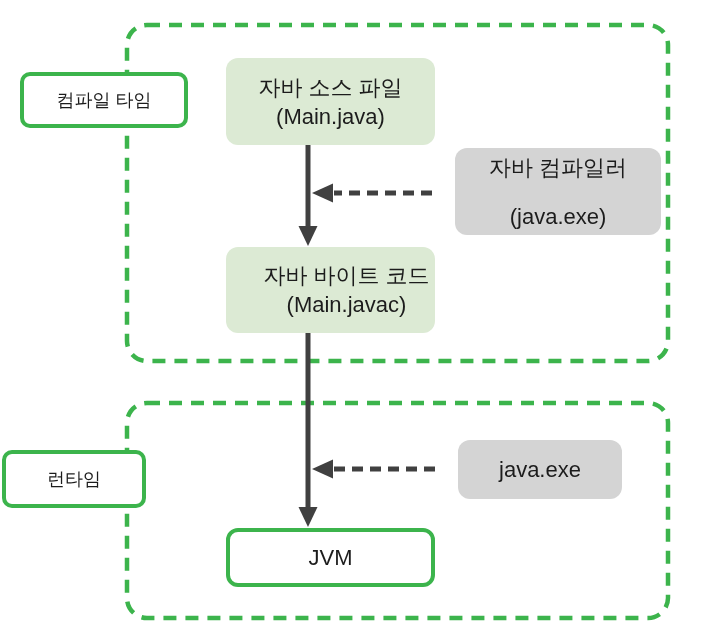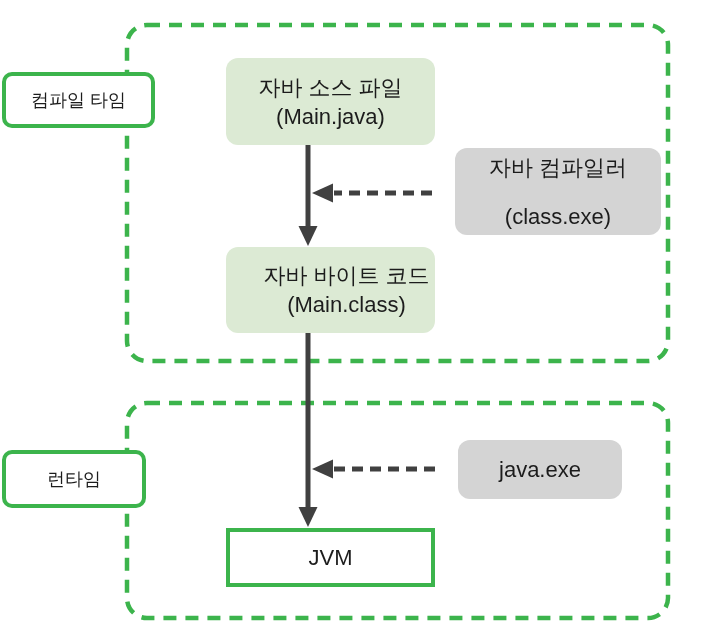--- a/index.html
+++ b/index.html
@@ -48,21 +48,21 @@
     border-radius:12px;
   }
   .node-gray{
     background:var(--node-gray-bg,#d4d4d4);
     border-radius:12px;
     gap:20px;
   }
   .node-outline{
     background:#ffffff;
     border:4px solid var(--zone-green,#3cb44c);
-    border-radius:0;
+    border-radius:12px;
   }
   .zone-label{
     position:absolute;
     display:flex;
     align-items:center;
     justify-content:center;
     background:#ffffff;
     border:4px solid var(--zone-green,#3cb44c);
     border-radius:10px;
     color:var(--text,#1c1c1c);
@@ -88,43 +88,43 @@
     <line x1="308" y1="333" x2="308" y2="508" class="solid-arrow-line"></line>
     <polygon points="298.5,507 317.5,507 308,527" class="arrow-head"></polygon>
 
     <line x1="432" y1="193" x2="334" y2="193" class="dashed-arrow-line"></line>
     <polygon points="333,183.5 333,202.5 312,193" class="arrow-head"></polygon>
 
     <line x1="435" y1="469" x2="334" y2="469" class="dashed-arrow-line"></line>
     <polygon points="333,459.5 333,478.5 312,469" class="arrow-head"></polygon>
   </svg>
 
-  <div class="zone-label" style="left:2px;top:72px;width:153px;height:56px;">
+  <div class="zone-label" style="left:20px;top:72px;width:168px;height:56px;">
     <span>컴파일 타임</span>
   </div>
   <div class="zone-label" style="left:2px;top:450px;width:144px;height:58px;">
     <span>런타임</span>
   </div>
 
   <div class="node node-green" style="left:203px;top:58px;width:209px;height:87px;">
     <div>자바 소스 파일</div>
     <div>(Main.java)</div>
   </div>
 
   <div class="node node-green" style="left:203px;top:247px;width:209px;height:86px;padding-left:32px;">
     <div>자바 바이트 코드</div>
-    <div>(Main.class)</div>
+    <div>(Main.javac)</div>
   </div>
 
   <div class="node node-outline" style="left:203px;top:528px;width:209px;height:59px;">
     <div>JVM</div>
   </div>
 
   <div class="node node-gray" style="left:432px;top:148px;width:206px;height:87px;">
     <div>자바 컴파일러</div>
-    <div>(class.exe)</div>
+    <div>(java.exe)</div>
   </div>
 
   <div class="node node-gray" style="left:435px;top:440px;width:164px;height:59px;">
     <div>java.exe</div>
   </div>
 
 </div>
 
 </body></html>

